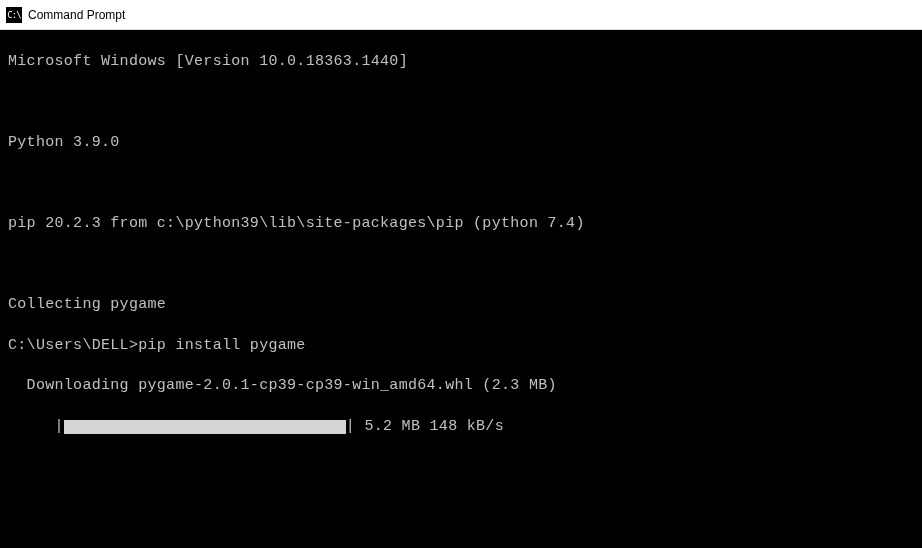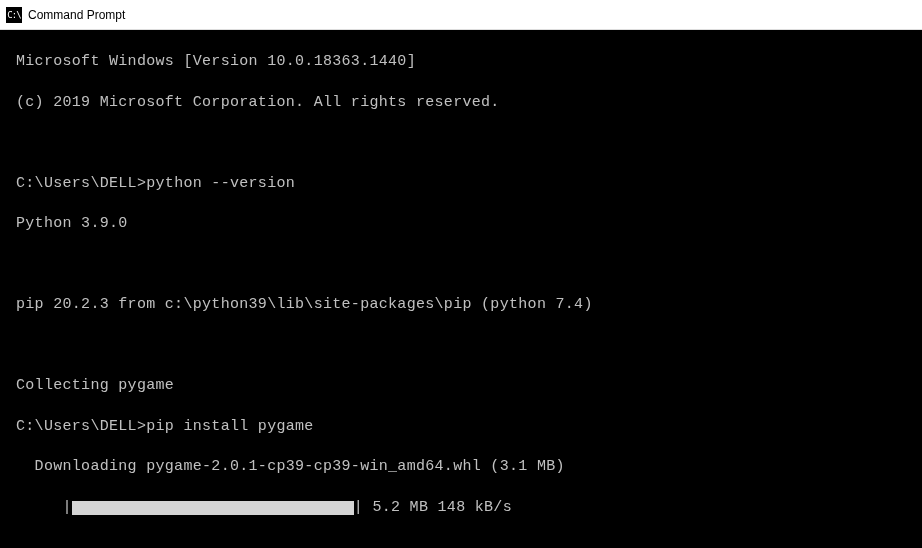--- a/index.html
+++ b/index.html
@@ -38,21 +38,21 @@
     }
     .titlebar-text {
       font-family: 'Segoe UI', Tahoma, sans-serif;
       font-size: 12px;
       color: #000;
       text-align: center;
     }
     .terminal {
       background: #000;
       color: #c0c0c0;
-      padding: 2px 16px;
+      padding: 2px 8px;
       line-height: 1.35;
       letter-spacing: 0.3px;
       white-space: pre;
       font-size: 15px;
       height: calc(100% - 30px);
       overflow: hidden;
     }
     .line {
       display: block;
       min-height: 1.35em;
@@ -75,30 +75,28 @@
 </head>
 <body>
 
 <div class="titlebar">
   <div class="titlebar-icon">C:\</div>
   <div class="titlebar-text">Command Prompt</div>
 </div>
 
 <div class="terminal">
 <span class="line">Microsoft Windows [Version 10.0.18363.1440]</span>
-<span class="line">(c) 2019 Microsoft Corporation. All rights reserved.</span>
 <span class="line"> </span>
-<span class="line"><span>C:\Users\DELL&gt;</span><span>python --version</span></span>
 <span class="line">Python 3.9.0</span>
 <span class="line"> </span>
 <span class="line">pip 20.2.3 from c:\python39\lib\site-packages\pip (python 7.4)</span>
 <span class="line"> </span>
 <span class="line">Collecting pygame</span>
 <span class="line"><span>C:\Users\DELL&gt;</span><span>pip install pygame</span></span>
-<span class="line">  Downloading pygame-2.0.1-cp39-cp39-win_amd64.whl (3.1 MB)</span>
+<span class="line">  Downloading pygame-2.0.1-cp39-cp39-win_amd64.whl (2.3 MB)</span>
 <span class="line progress-line"><span class="progress-indent">     |</span><span class="progress-bar"></span><span>| 5.2 MB 148 kB/s</span></span>
 
 
 
 
 
 
 </div>
 
 </body></html>

